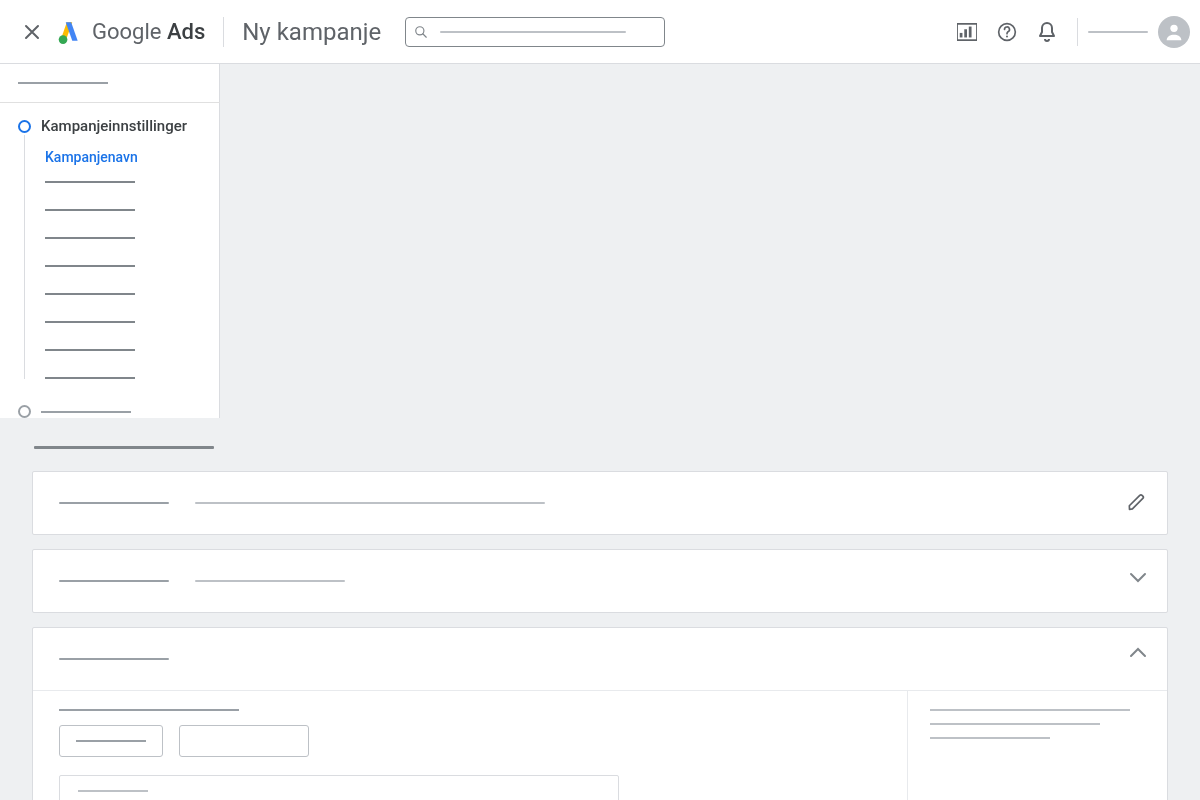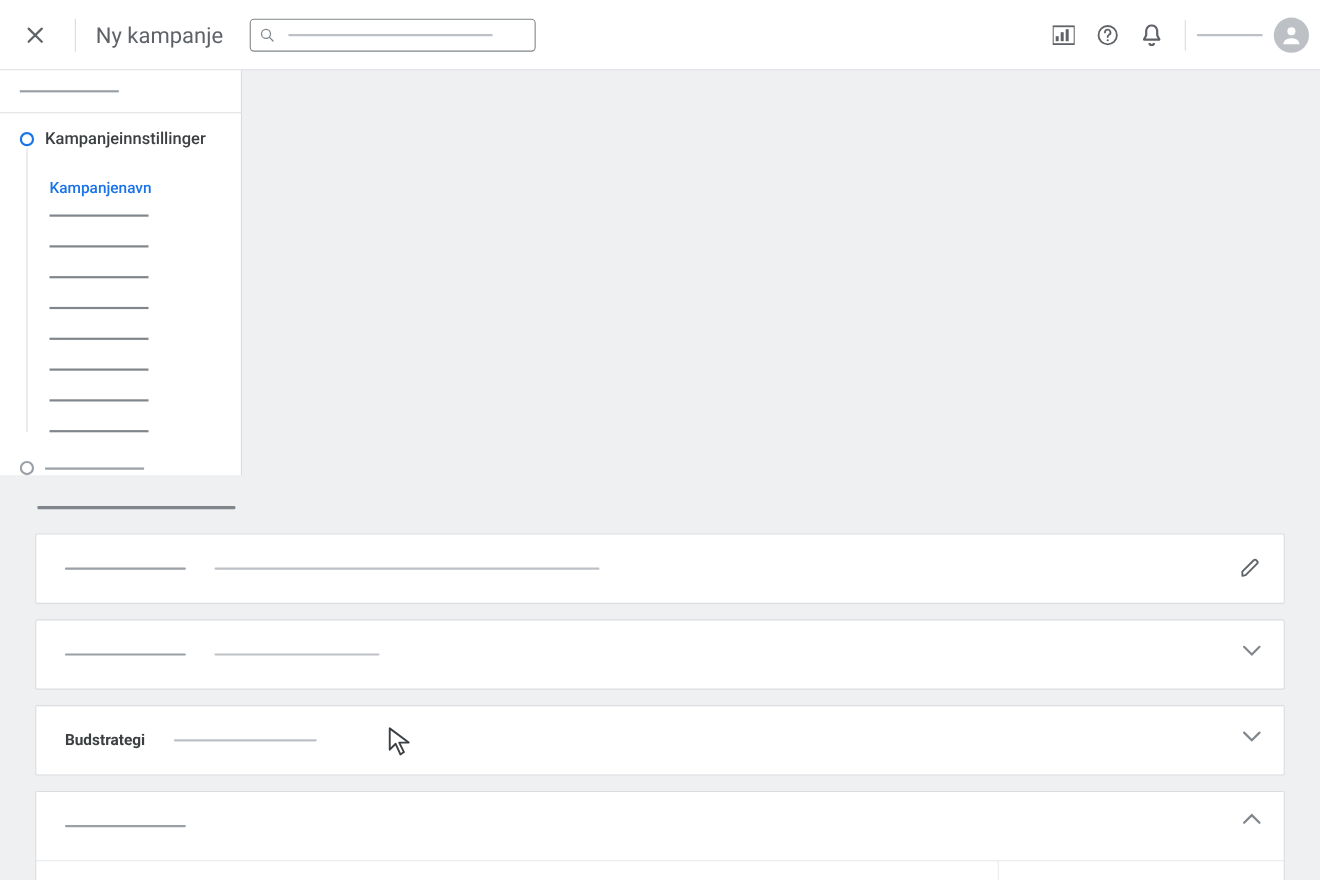--- a/index.html
+++ b/index.html
@@ -9,21 +9,21 @@
   
   .hdr {
     height: 64px; background: #fff; border-bottom: 1px solid #dadce0;
     display: flex; align-items: center; padding: 0 10px 0 14px;
   }
   .hdr-close { width: 36px; height: 36px; display:flex; align-items:center; justify-content:center; cursor:pointer; }
   .logo-wrap { display:flex; align-items:center; gap:10px; margin-left:6px; }
   .brand { font-size: 22px; color:#5f6368; }
   .brand b { color:#3c4043; font-weight:500; }
   .hdr-div { width:1px; height:30px; background:#dadce0; margin:0 18px; }
-  .title { font-size: 20px; color:#5f6368; white-space:nowrap; }
+  .title { font-size: 24px; color:#5f6368; white-space:nowrap; }
   .search {
     margin-left: 24px; height: 30px; width: 260px;
     border:1px solid #80868b; border-radius:4px;
     display:flex; align-items:center; padding:0 8px; gap:8px; color:#80868b;
   }
   .search .ph { flex:1; height:2px; background:#bdc1c6; border-radius:1px; margin-left:4px; margin-right:30px;}
   .hdr-spacer { flex:1; }
   .hdr-icon { width:40px; height:40px; display:flex; align-items:center; justify-content:center; color:#5f6368; cursor:pointer; }
   .hdr-sep { width:1px; height:28px; background:#dadce0; margin:0 10px; }
   .acct-ph { width:60px; height:2px; background:#bdc1c6; border-radius:1px; margin-right:10px; }
@@ -36,21 +36,21 @@
   .sb {
     width: 220px; background:#fff; border-right:1px solid #dadce0;
     padding: 18px 0 0 18px; position:relative;
   }
   .sb-h { width:90px; height:2px; background:#9aa0a6; margin-bottom:18px; }
   .sb-hr { border:none; border-top:1px solid #e0e0e0; margin: 0 0 14px -18px; width:220px; }
   .step { display:flex; align-items:center; gap:10px; font-size:15px; font-weight:500; color:#3c4043; }
   .step-dot { width:13px; height:13px; border-radius:50%; border:2px solid #1a73e8; background:#fff; }
   .step-dot.hollow-grey { border-color:#9aa0a6; }
   .sb .rail { margin-left:6px; padding-left:20px; border-left:1px solid #dadce0; padding-top:14px; }
-  .sub { font-size:14px; color:#1a73e8; font-weight:500; margin-bottom:16px; cursor:pointer;margin-top:14px; }
+  .sub { font-size:14px; color:#1a73e8; font-weight:500; margin-bottom:16px; cursor:pointer; }
   .sub.ph { width:90px; height:2px; background:#80868b; margin-bottom:26px; }
   .step2 { margin-top: 8px; display:flex; align-items:center; gap:10px; }
   .step2 .lbl-ph { width:90px; height:2px; background:#9aa0a6; }
 
   
   .main { flex:1; padding: 22px 32px 0 32px; overflow:hidden; }
   .bc { width:180px; height:3px; background:#80868b; border-radius:1px; margin: 6px 0 22px 2px; }
 
   .card {
     background:#fff; border:1px solid #dadce0; border-radius:2px;
@@ -109,20 +109,28 @@
 </style>
 </head>
 <body>
 
 <div class="hdr">
   <div class="hdr-close">
     <svg width="16" height="16" viewBox="0 0 16 16">
         <path d="M2 2 L14 14 M14 2 L2 14" stroke="#5f6368" stroke-width="2" fill="none" stroke-linecap="round"></path>
       </svg>
   </div>
+  <div class="logo-wrap">
+    <svg width="26" height="26" viewBox="0 0 48 48">
+      <path d="M20 6 L8 40 L18 40 L30 6 Z" fill="#FBBC04"></path>
+      <path d="M28 6 L40 40 L30 40 L18 6 Z" fill="#4285F4"></path>
+      <circle cx="13" cy="38" r="8" fill="#34A853"></circle>
+    </svg>
+    <span class="brand"><span>Google</span><b> Ads</b></span>
+  </div>
   <div class="hdr-div"></div>
   <div class="title">Ny kampanje</div>
 
   <div class="search">
     <svg width="14" height="14" viewBox="0 0 24 24">
         <circle cx="10" cy="10" r="7" stroke="#80868b" stroke-width="2" fill="none"></circle>
         <line x1="15" y1="15" x2="21" y2="21" stroke="#80868b" stroke-width="2" stroke-linecap="round"></line>
       </svg>
     <div class="ph"></div>
   </div>
@@ -209,35 +217,20 @@
         <div class="lbl-ph sm"></div>
         <div class="lbl-ph md" style="background:#bdc1c6"></div>
       </div>
       <span class="chev" style="top:22px">
         <svg width="18" height="12" viewBox="0 0 18 12">
             <path d="M2 2 L9 9 L16 2" fill="none" stroke="#80868b" stroke-width="2" stroke-linecap="round"></path>
           </svg>
       </span>
     </div>
 
-    <div class="card" style="position:relative">
-      <div class="row">
-        <span class="lbl">Budstrategi</span>
-        <div class="lbl-ph md" style="background:#bdc1c6; width:130px"></div>
-      </div>
-      <span class="chev" style="top:22px">
-        <svg width="18" height="12" viewBox="0 0 18 12">
-            <path d="M2 2 L9 9 L16 2" fill="none" stroke="#80868b" stroke-width="2" stroke-linecap="round"></path>
-          </svg>
-      </span>
-
-      <svg class="cursor-ptr" style="left:318px; top:18px" width="26" height="28" viewBox="0 0 24 26">
-          <path d="M3 2 L3 20 L8 15 L12 24 L15 22 L11 14 L19 14 Z" fill="#fff" stroke="#3c4043" stroke-width="1.6" stroke-linejoin="round"></path>
-        </svg>
-    </div>
 
     <div class="card">
       <div class="row">
         <div class="lbl-ph sm"></div>
       </div>
       <span class="chev" style="top:18px">
         <svg width="18" height="12" viewBox="0 0 18 12">
             <path d="M2 10 L9 3 L16 10" fill="none" stroke="#80868b" stroke-width="2" stroke-linecap="round"></path>
           </svg>
       </span>

